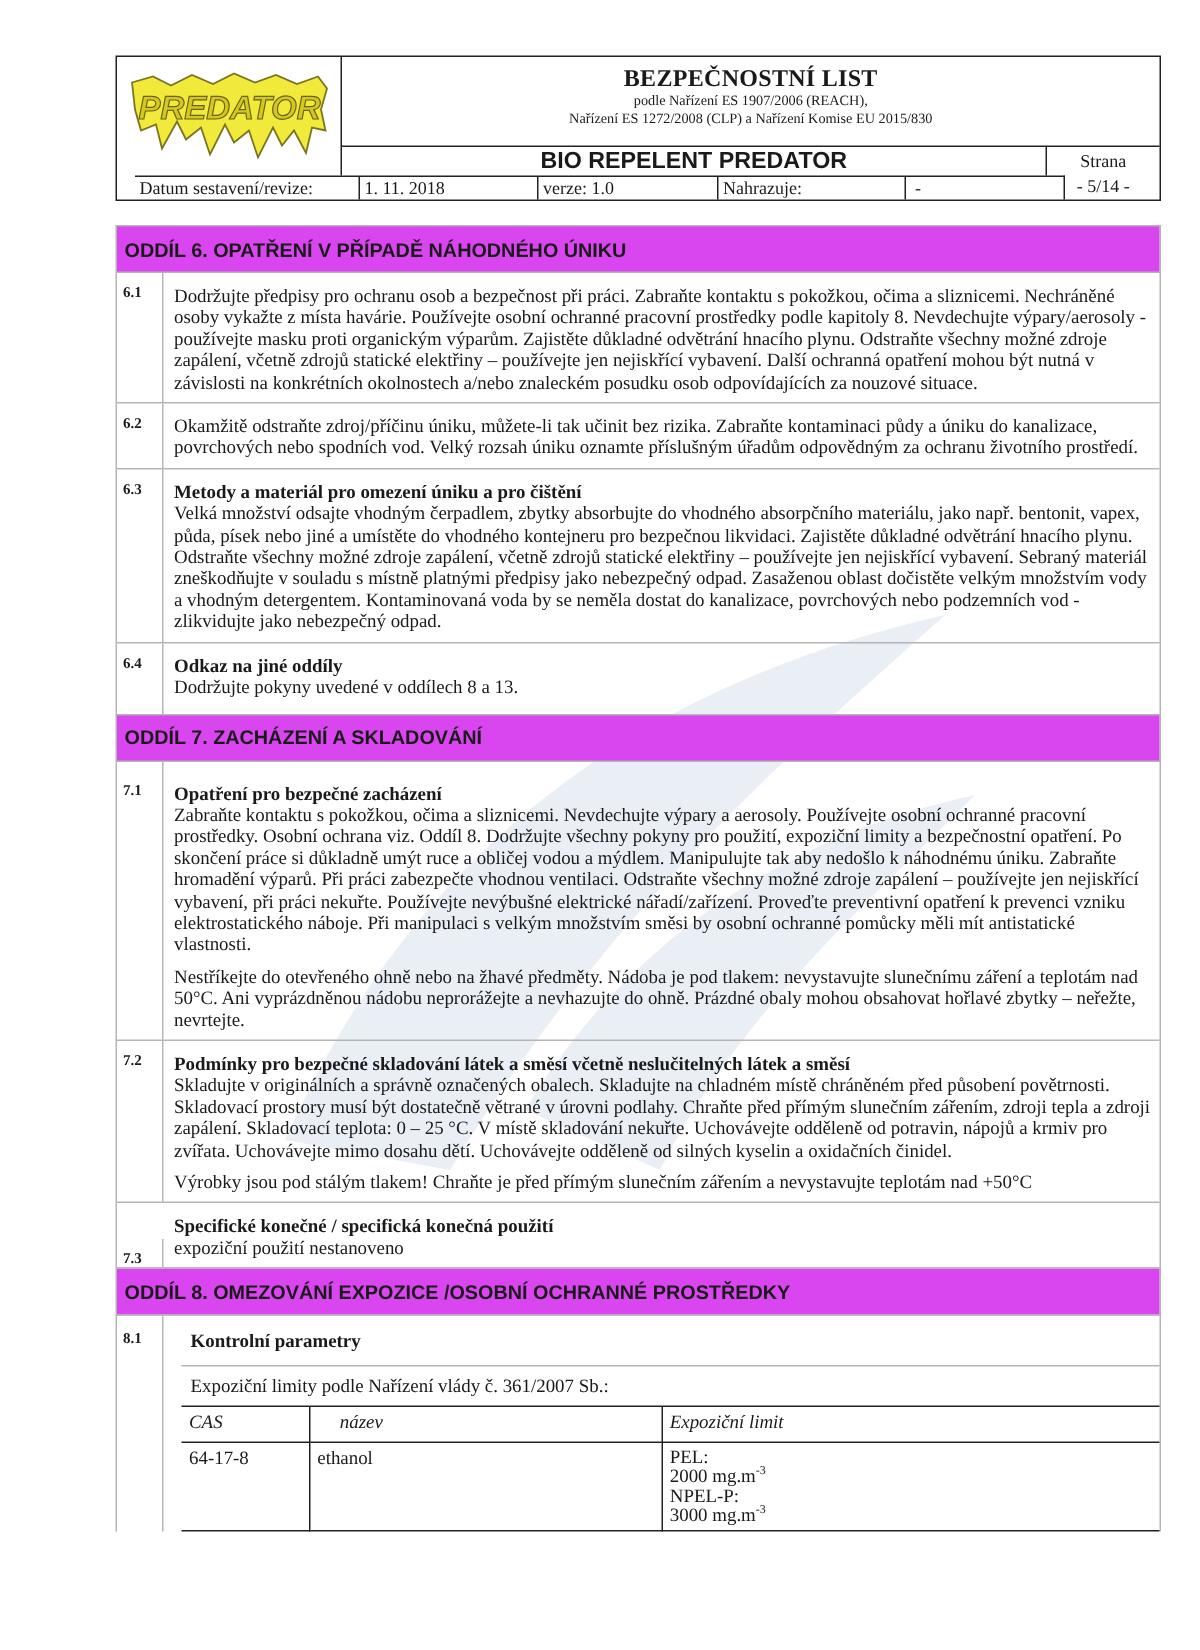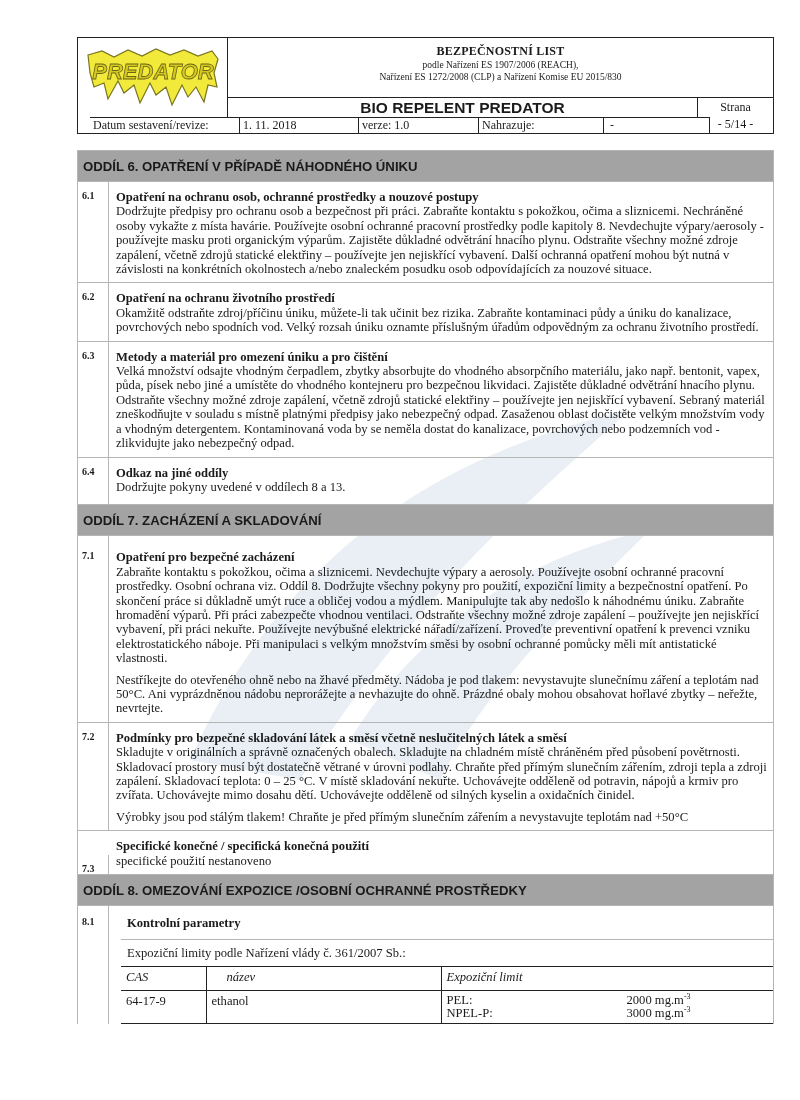--- a/index.html
+++ b/index.html
@@ -18,21 +18,21 @@
     }
     .logo-cell {
       position: absolute; left: 0; top: 0; width: 150px; height: 79px;
       border-right: 1.5px solid #222;
       display: flex; align-items: center; justify-content: center;
     }
     .title-cell {
       position: absolute; left: 150px; top: 0; width: 545px; height: 60px;
       border-bottom: 1.5px solid #222; text-align: center; padding-top: 6px;
     }
-    .title-main { font-size: 12px; font-weight: bold; letter-spacing: 0.2px; text-align: center; }
+    .title-main { font-size: 16px; font-weight: bold; letter-spacing: 0.2px; text-align: center; }
     .title-sub { font-size: 9.5px; line-height: 12px; }
     .product-row {
       position: absolute; left: 150px; top: 60px; width: 470px; height: 19px;
       display: flex; align-items: center; justify-content: center;
       font-family: "Liberation Sans", sans-serif; font-weight: bold; font-size: 15.5px;
       border-right: 1.5px solid #222;
       text-align: center;
     }
     .strana-cell {
       position: absolute; left: 620px; top: 60px; width: 75px; height: 35px;
@@ -50,21 +50,21 @@
     .dr-ver { width: 120px; }
     .dr-nahr { width: 125px; }
     .dr-dash { flex: 1; padding-left: 6px !important; }
 
     
     .content {
       position: absolute; left: 77px; top: 150px; width: 697px; z-index: 1;
       border-left: 1px solid #b5b5b5; border-right: 1px solid #b5b5b5;
     }
     .section-head {
-      background: #a3a3a3; height: 32px; display: flex; align-items: center; padding-left: 5px;
+      background: #d946ef; height: 32px; display: flex; align-items: center; padding-left: 5px;
       font-family: "Liberation Sans", sans-serif; font-weight: bold; font-size: 13.2px;
       border-top: 1px solid #b5b5b5; border-bottom: 1px solid #b5b5b5;
     }
     .sub {
       display: flex; border-bottom: 1.5px solid #b5b5b5;
     }
     .sub-num {
       width: 31px; padding-left: 4px; padding-top: 8px; font-weight: bold; font-size: 10px;
       border-right: 1px solid #b5b5b5; flex-shrink: 0;
     }
@@ -74,21 +74,21 @@
 
     
     .sub81-body { flex: 1; padding: 0; font-size: 12.6px; }
     .k-title { font-weight: bold; padding: 10px 6px 6px 6px; height: 34px; border-bottom: 1px solid #b5b5b5; }
     .k-note { padding: 6px 6px 0 6px; height: 27px; border-bottom: 1.5px solid #222; }
     table.limits { border-collapse: collapse; width: 100%; font-size: 12.6px; }
     table.limits td { border-right: 1.5px solid #222; border-bottom: 1.5px solid #222; vertical-align: top; padding: 3px 5px; }
     table.limits td:last-child { border-right: none; }
     table.limits tr.head td { font-style: italic; height: 23px; }
     table.limits tr.row td { height: 33px; }
-    .lim-line { display: flex; line-height: 13px; }
+    .lim-line { display: flex; line-height: 13px; flex-direction: column; }
     .lim-name { width: 180px; }
     sup { font-size: 8px; line-height: 0; }
   </style>
 </head>
 <body>
 
 <svg class="watermark" viewBox="0 0 520 420">
   <path d="M40 380 C 120 200, 260 80, 480 30 C 380 120, 260 220, 150 400 Z" fill="#3a6fb0"></path>
   <path d="M200 360 C 260 260, 360 180, 500 150 C 420 230, 340 300, 290 400 Z" fill="#3a6fb0"></path>
 </svg>
@@ -119,29 +119,27 @@
   </div>
 </div>
 
 <div class="content">
 
   <div class="section-head">ODDÍL 6. OPATŘENÍ V PŘÍPADĚ NÁHODNÉHO ÚNIKU</div>
 
   <div class="sub">
     <div class="sub-num">6.1</div>
     <div class="sub-body">
-      <div class="sub-title">Opatření na ochranu osob, ochranné prostředky a nouzové postupy</div>
       <div>Dodržujte předpisy pro ochranu osob a bezpečnost při práci. Zabraňte kontaktu s pokožkou, očima a sliznicemi. Nechráněné osoby vykažte z místa havárie. Používejte osobní ochranné pracovní prostředky podle kapitoly 8. Nevdechujte výpary/aerosoly - používejte masku proti organickým výparům. Zajistěte důkladné odvětrání hnacího plynu. Odstraňte všechny možné zdroje zapálení, včetně zdrojů statické elektřiny – používejte jen nejiskřící vybavení. Další ochranná opatření mohou být nutná v závislosti na konkrétních okolnostech a/nebo znaleckém posudku osob odpovídajících za nouzové situace.</div>
     </div>
   </div>
 
   <div class="sub">
     <div class="sub-num">6.2</div>
     <div class="sub-body">
-      <div class="sub-title">Opatření na ochranu životního prostředí</div>
       <div>Okamžitě odstraňte zdroj/příčinu úniku, můžete-li tak učinit bez rizika. Zabraňte kontaminaci půdy a úniku do kanalizace, povrchových nebo spodních vod. Velký rozsah úniku oznamte příslušným úřadům odpovědným za ochranu životního prostředí.</div>
     </div>
   </div>
 
   <div class="sub">
     <div class="sub-num">6.3</div>
     <div class="sub-body">
       <div class="sub-title">Metody a materiál pro omezení úniku a pro čištění</div>
       <div>Velká množství odsajte vhodným čerpadlem, zbytky absorbujte do vhodného absorpčního materiálu, jako např. bentonit, vapex, půda, písek nebo jiné a umístěte do vhodného kontejneru pro bezpečnou likvidaci. Zajistěte důkladné odvětrání hnacího plynu. Odstraňte všechny možné zdroje zapálení, včetně zdrojů statické elektřiny – používejte jen nejiskřící vybavení. Sebraný materiál zneškodňujte v souladu s místně platnými předpisy jako nebezpečný odpad. Zasaženou oblast dočistěte velkým množstvím vody a vhodným detergentem. Kontaminovaná voda by se neměla dostat do kanalizace, povrchových nebo podzemních vod - zlikvidujte jako nebezpečný odpad.</div>
     </div>
@@ -172,40 +170,40 @@
       <div class="sub-title">Podmínky pro bezpečné skladování látek a směsí včetně neslučitelných látek a směsí</div>
       <div>Skladujte v originálních a správně označených obalech. Skladujte na chladném místě chráněném před působení povětrnosti. Skladovací prostory musí být dostatečně větrané v úrovni podlahy. Chraňte před přímým slunečním zářením, zdroji tepla a zdroji zapálení. Skladovací teplota: 0 – 25 °C. V místě skladování nekuřte. Uchovávejte odděleně od potravin, nápojů a krmiv pro zvířata. Uchovávejte mimo dosahu dětí. Uchovávejte odděleně od silných kyselin a oxidačních činidel.</div>
       <div class="para2">Výrobky jsou pod stálým tlakem! Chraňte je před přímým slunečním zářením a nevystavujte teplotám nad +50°C</div>
     </div>
   </div>
 
   <div class="sub" style="border-bottom:none;align-items:flex-end;">
     <div class="sub-num">7.3</div>
     <div class="sub-body" style="">
       <div class="sub-title">Specifické konečné / specifická konečná použití</div>
-      <div>specifické použití nestanoveno</div>
+      <div>expoziční použití nestanoveno</div>
     </div>
   </div>
 
   <div class="section-head">ODDÍL 8. OMEZOVÁNÍ EXPOZICE /OSOBNÍ OCHRANNÉ PROSTŘEDKY</div>
 
   <div class="sub" style="border-bottom:none;gap:12px;">
     <div class="sub-num" style="padding-top:10px;">8.1</div>
     <div class="sub81-body">
       <div class="k-title">Kontrolní parametry</div>
       <div class="k-note">Expoziční limity podle Nařízení vlády č. 361/2007 Sb.:</div>
       <table class="limits">
         <tbody>
             <tr class="head">
           <td style="width:85px;">CAS</td>
           <td style="width:235px;padding-left:20px;">název</td>
           <td>Expoziční limit</td>
         </tr>
         <tr class="row">
-          <td>64-17-9</td>
+          <td>64-17-8</td>
           <td>ethanol</td>
           <td>
             <div class="lim-line">
               <span class="lim-name">PEL:</span>
               <span><span>2000 mg.m</span><sup>-3</sup></span>
             </div>
             <div class="lim-line">
               <span class="lim-name">NPEL-P:</span>
               <span><span>3000 mg.m</span><sup>-3</sup></span>
             </div>

